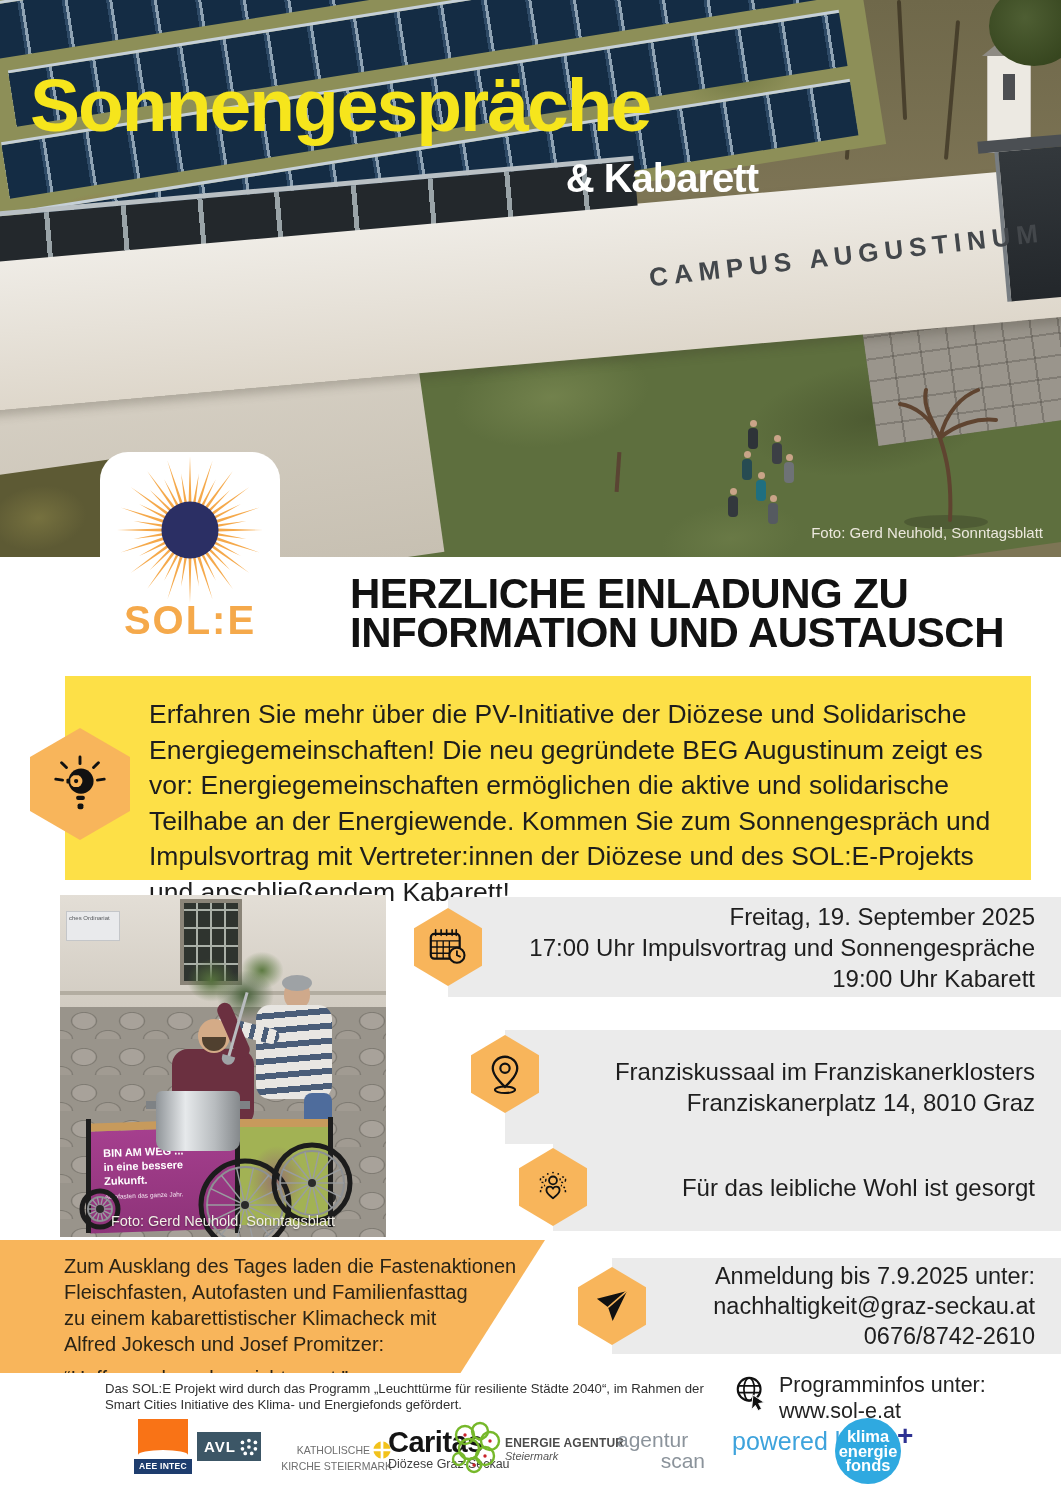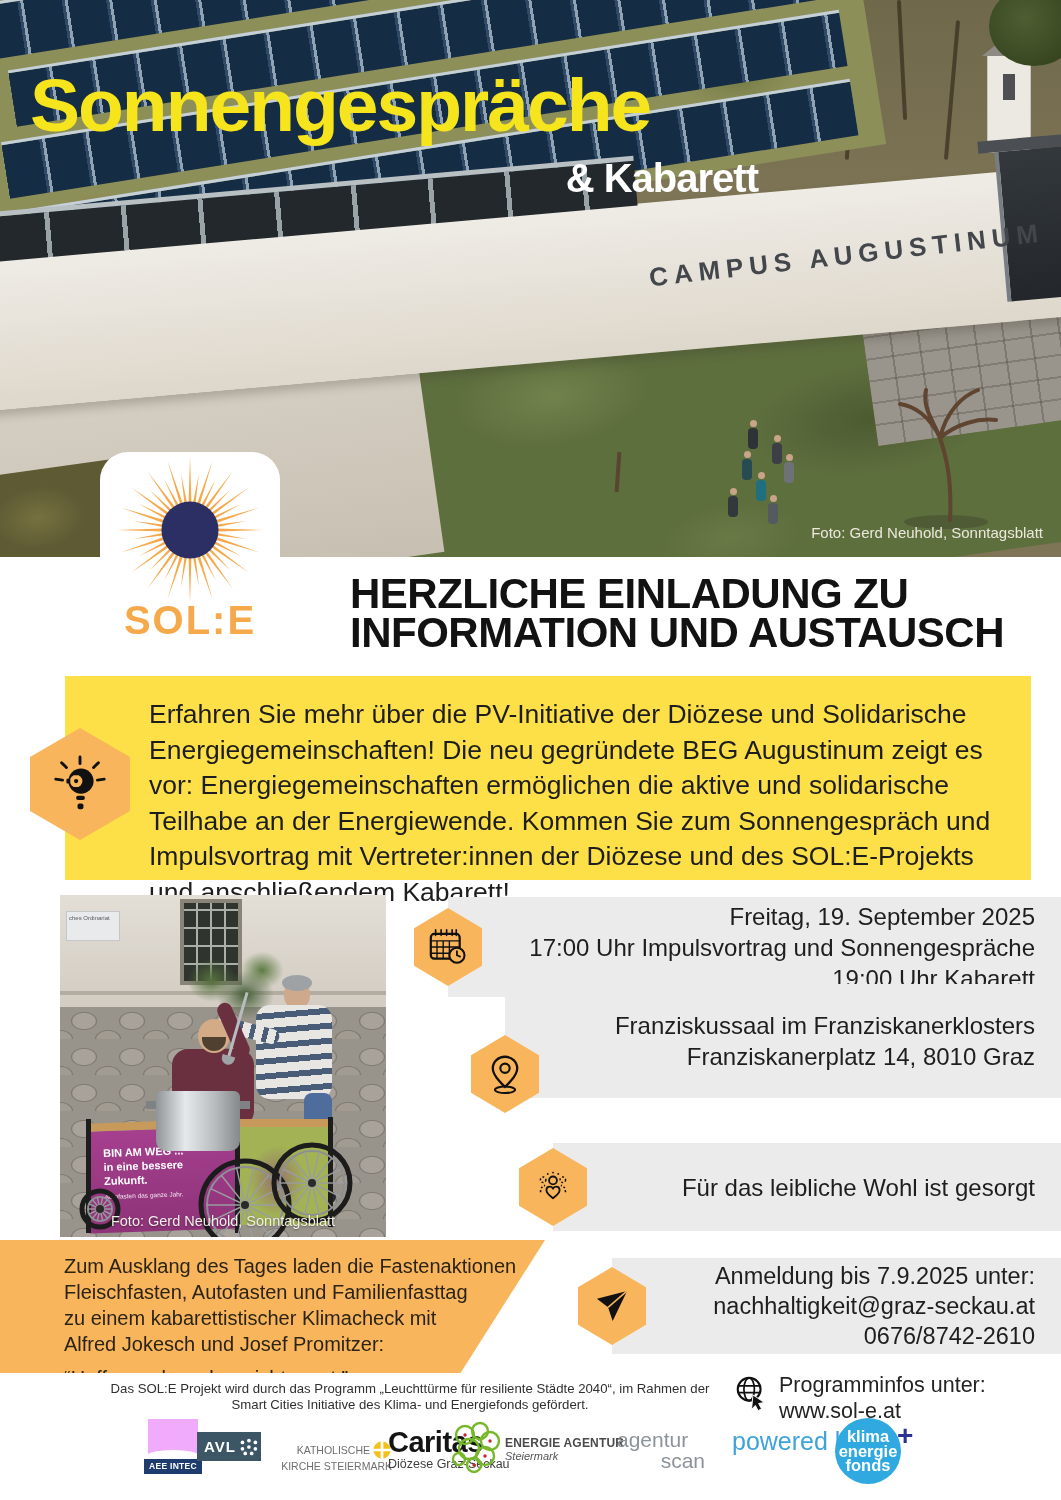--- a/index.html
+++ b/index.html
@@ -125,38 +125,38 @@
   .p2-pot:before{content:"";position:absolute;left:-10px;top:10px;width:10px;height:8px;background:#7e8285;}
   .p2-pot:after{content:"";position:absolute;right:-10px;top:10px;width:10px;height:8px;background:#7e8285;}
   .p2-wheels{position:absolute;left:0;top:0;}
   .p2-credit{position:absolute;left:0;bottom:8px;width:100%;text-align:center;font-size:14.5px;color:#f1eee6;
           text-shadow:0 1px 2px rgba(0,0,0,.4);}
 
   
   .row{position:absolute;background:#EBEBEB;box-sizing:border-box;display:flex;flex-direction:column;justify-content:center;
           text-align:right;padding-right:26px;font-size:24px;line-height:31px;color:#1e1e1e;}
   .row-1{left:448px;top:897px;width:613px;height:100px;}
-  .row-2{left:505px;top:984px;width:556px;height:114px;}
+  .row-2{left:505px;top:1030px;width:556px;height:114px;}
   .row-3{left:553px;top:1143px;width:508px;height:88px;}
   .row-4{left:612px;top:1258px;width:449px;height:96px;font-size:23.5px;line-height:30px;}
   .hex-row{width:68px;height:78px;z-index:2;}
   .hex-1{left:414px;top:908px;}
   .hex-2{left:471px;top:1035px;}
   .hex-3{left:519px;top:1148px;}
   .hex-4{left:578px;top:1267px;}
 
   
   .orange-box{position:absolute;left:0;top:1240px;width:545px;height:133px;background:#F8B55B;box-sizing:border-box;
           clip-path:polygon(0 0,100% 0,84.5% 100%,0 100%);padding:13px 0 0 64px;
           font-size:20px;line-height:26px;color:#2b2416;}
   .orange-box .quote{margin-top:8px;}
 
   
-  .fineprint{position:absolute;left:105px;top:1381px;width:610px;text-align:center;font-size:13.2px;line-height:15.8px;color:#303030;}
-  .logo-aee{position:absolute;left:148px;top:1419px;width:50px;height:55px;background:#f0abfc;}
+  .fineprint{position:absolute;left:105px;top:1381px;width:610px;text-align:left;font-size:13.2px;line-height:15.8px;color:#303030;}
+  .logo-aee{position:absolute;left:138px;top:1419px;width:50px;height:55px;background:#f97316;}
   .logo-aee .arc{position:absolute;left:0;bottom:14px;width:100%;height:10px;background:#fff;border-radius:50% 50% 0 0;}
   .logo-aee .band{position:absolute;left:-4px;bottom:0;width:58px;height:15px;background:#1E3D6E;color:#fff;
           font-size:8.5px;font-weight:700;text-align:center;line-height:15px;letter-spacing:.3px;}
   .logo-avl{position:absolute;left:197px;top:1432px;width:64px;height:29px;background:#3C5666;display:flex;align-items:center;padding-left:7px;box-sizing:border-box;}
   .logo-avl .avl-t{color:#fff;font-weight:700;font-size:15px;letter-spacing:1px;}
   .logo-kirche{position:absolute;left:258px;top:1440px;width:134px;color:#6f6f6f;font-size:10.5px;line-height:12px;text-align:right;}
   .logo-kirche .r1{display:flex;justify-content:flex-end;align-items:center;gap:2px;}
   .logo-caritas{position:absolute;left:388px;top:1427px;}
   .logo-caritas .w{font-size:29px;font-weight:800;letter-spacing:-0.5px;color:#141414;line-height:30px;}
   .logo-caritas .s{font-size:12.5px;color:#3e3e3e;}

